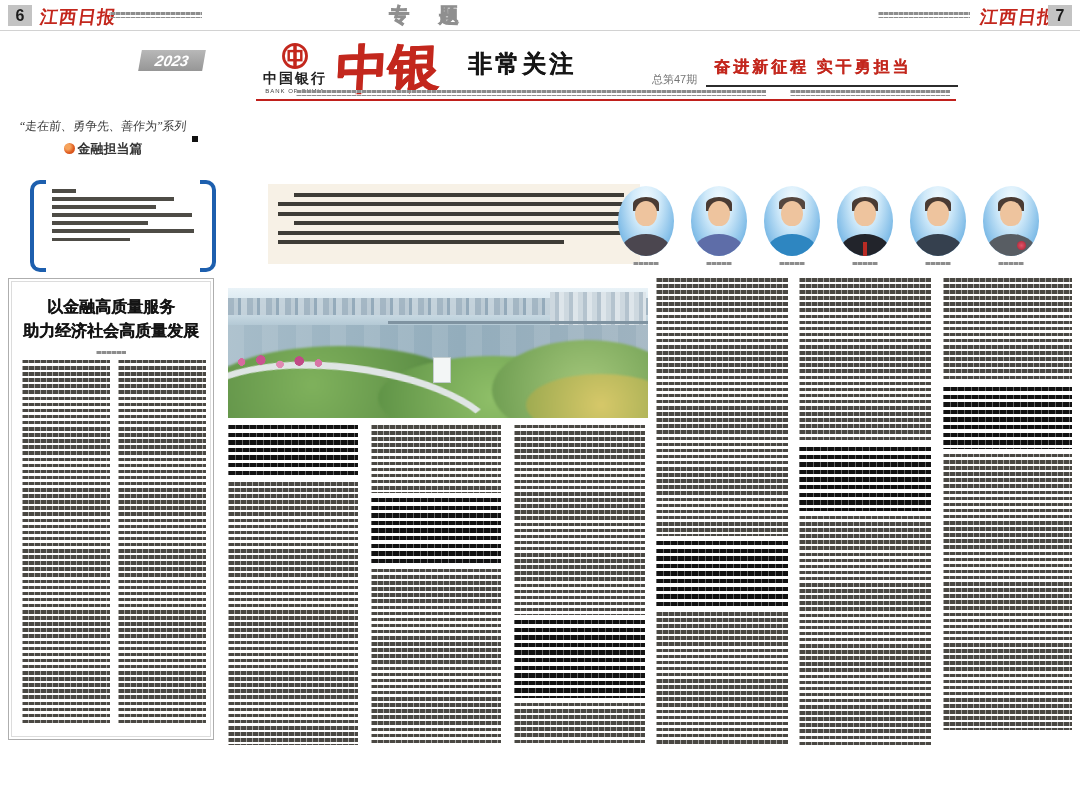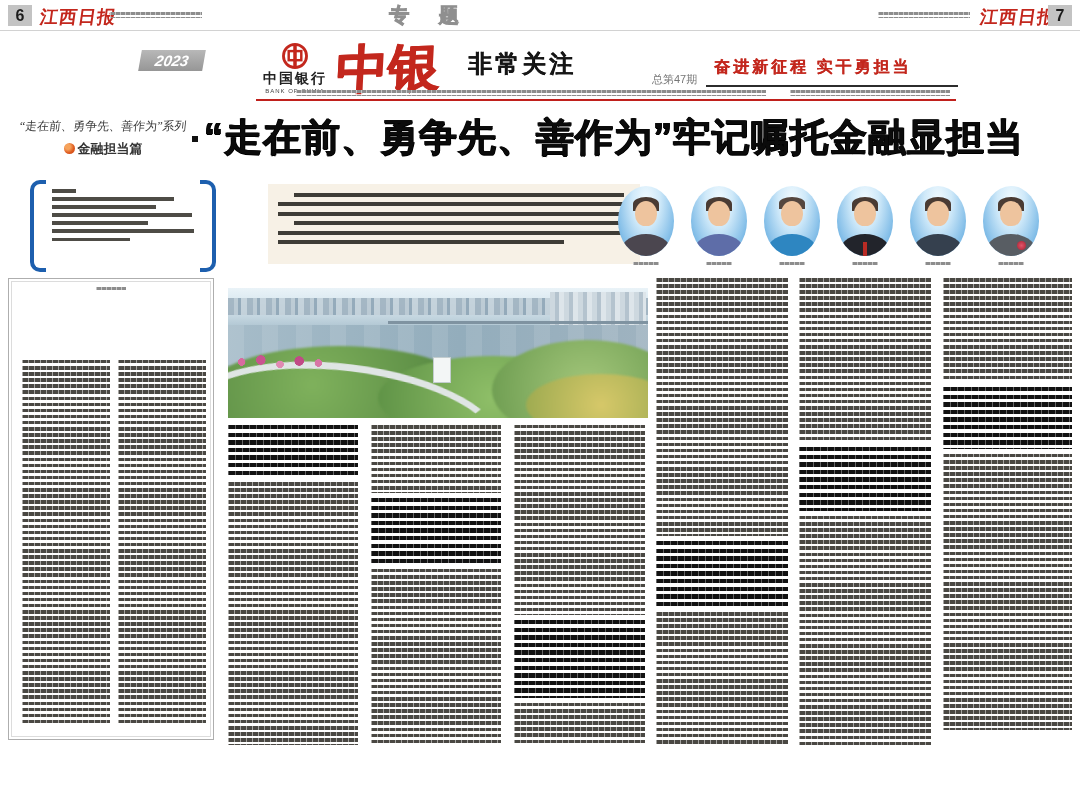--- a/index.html
+++ b/index.html
@@ -168,21 +168,20 @@
     <div class="redrule"></div>
   </div>
 
   <div class="series">
     <div class="series-l1">“走在前、勇争先、善作为”系列</div>
     <div class="series-l2">
       <span class="badge"></span><span>金融担当篇</span>
     </div>
   </div>
   <div class="hdot"></div>
-  <div class="headline">“走在前、勇争先、善作为”牢记嘱托金融显担当</div>
 
   <div class="credits">
     <div class="brk l"></div>
     <div class="brk r"></div>
     <div class="inner">
       <div class="ln" style="width:24px"></div>
       <div class="ln" style="width:122px"></div>
       <div class="ln" style="width:104px"></div>
       <div class="ln" style="width:140px"></div>
       <div class="ln" style="width:96px"></div>
@@ -245,20 +244,24 @@
     <div class="oval">
         <div class="hair"></div>
         <div class="head"></div>
         <div class="suit"></div>
         <div class="flower"></div>
       </div>
     <div class="pname ft lt"></div>
   </div>
 
   <div class="leftbox">
+    <div class="lb-title">
+      <div>以金融高质量服务</div>
+      <div>助力经济社会高质量发展</div>
+    </div>
     <div class="lb-author ft lt"></div>
   </div>
   <div class="col" style="left:22px;top:360px;width:88px;height:366px">
     <div class="ft" style="height:366px"></div>
   </div>
   <div class="col" style="left:118px;top:360px;width:88px;height:366px">
     <div class="ft" style="height:366px"></div>
   </div>
 
   <div class="photo">

